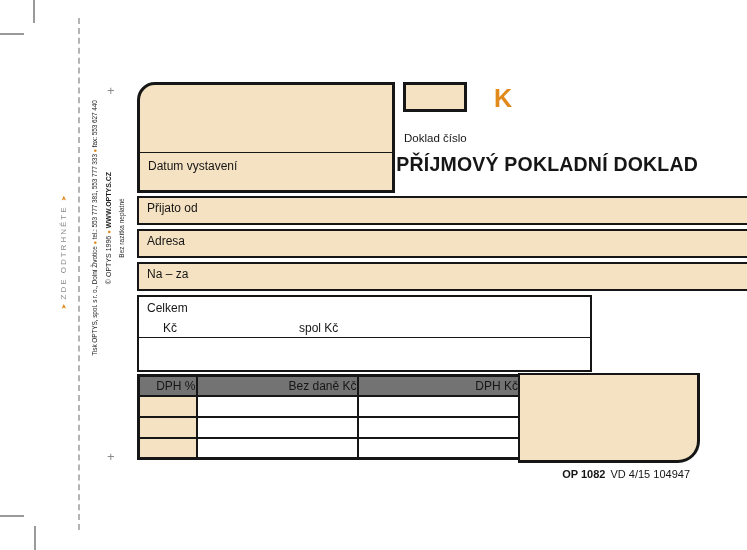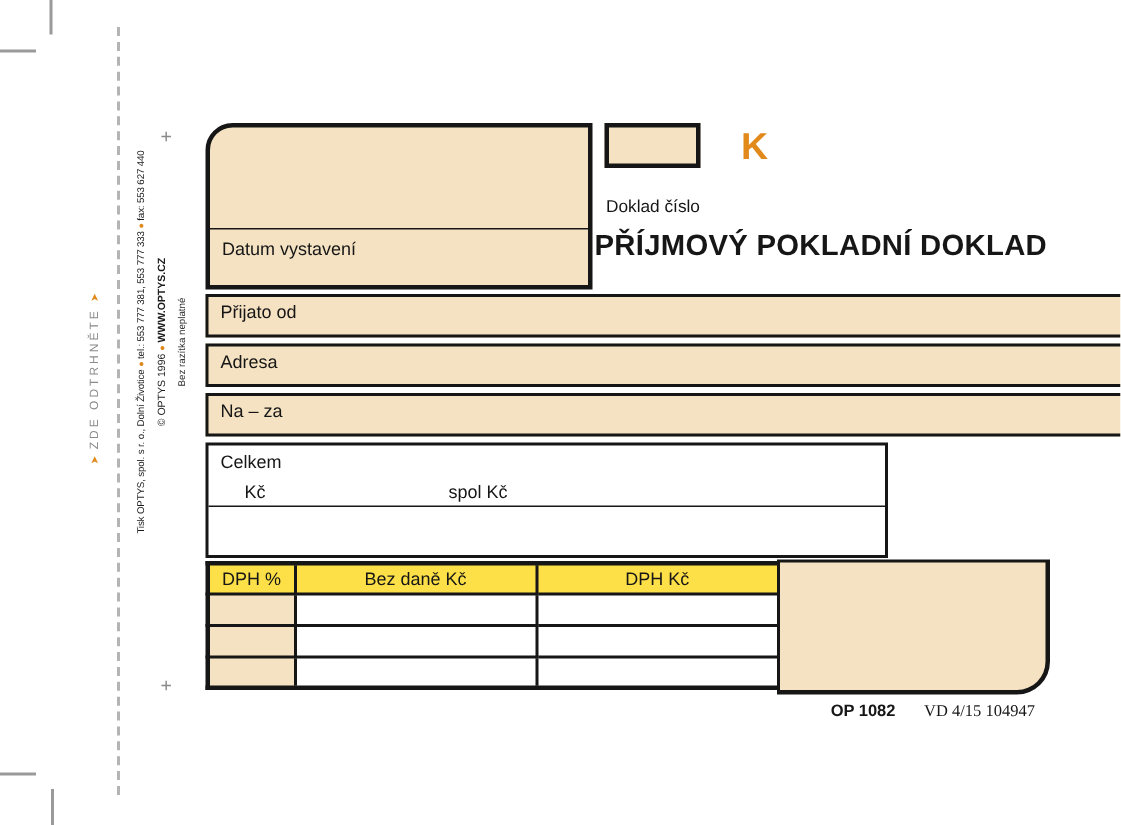--- a/index.html
+++ b/index.html
@@ -52,30 +52,30 @@
   .celkem-label { position:absolute; left:8px; top:4px; font-size:12px; }
   .kc-label { position:absolute; left:24px; top:24px; font-size:12px; }
   .slovy-label { position:absolute; left:160px; top:24px; font-size:12px; }
   .celkem-line { position:absolute; left:0; right:0; top:40px;
     border-top:1.5px solid #161616; }
   .celkem-blank { position:absolute; left:0; right:0; top:41px; bottom:0; }
   .dph-table { position:absolute; left:137px; top:374px; border-collapse:collapse;
     table-layout:fixed; width:381px; }
   .dph-table th, .dph-table td { border:2px solid #161616; font-size:12px;
     font-weight:normal; text-align:center; padding:0; }
-  .dph-table th { background:#fde047; height:20px; }
+  .dph-table th { background:#737373; height:20px;text-align:right; }
   .dph-table td { background:#ffffff; height:21px; }
   .dph-table td.pct { background:#f4e2c2; }
   .dph-table { border:3px solid #161616; }
   .stamp { position:absolute; left:518px; top:373px; width:182px; height:90px;
     background:#f4e2c2; border:2px solid #161616; border-right-width:3px;
     border-bottom-width:3px; border-bottom-right-radius:22px; }
   .footer-code { position:absolute; left:540px; top:468px; width:150px;
     text-align:right; font-size:11px; white-space:nowrap; }
-  .footer-code .rest { margin-left:16px; font-weight:normal;font-family:Liberation Serif, serif; }
+  .footer-code .rest { margin-left:2px; font-weight:normal; }
 </style>
 </head>
 <body>
 
 <div class="canvas">
 
   <div class="crop cm-tl-v"></div>
   <div class="crop cm-tl-h"></div>
   <div class="crop cm-bl-h"></div>
   <div class="crop cm-bl-v"></div>

